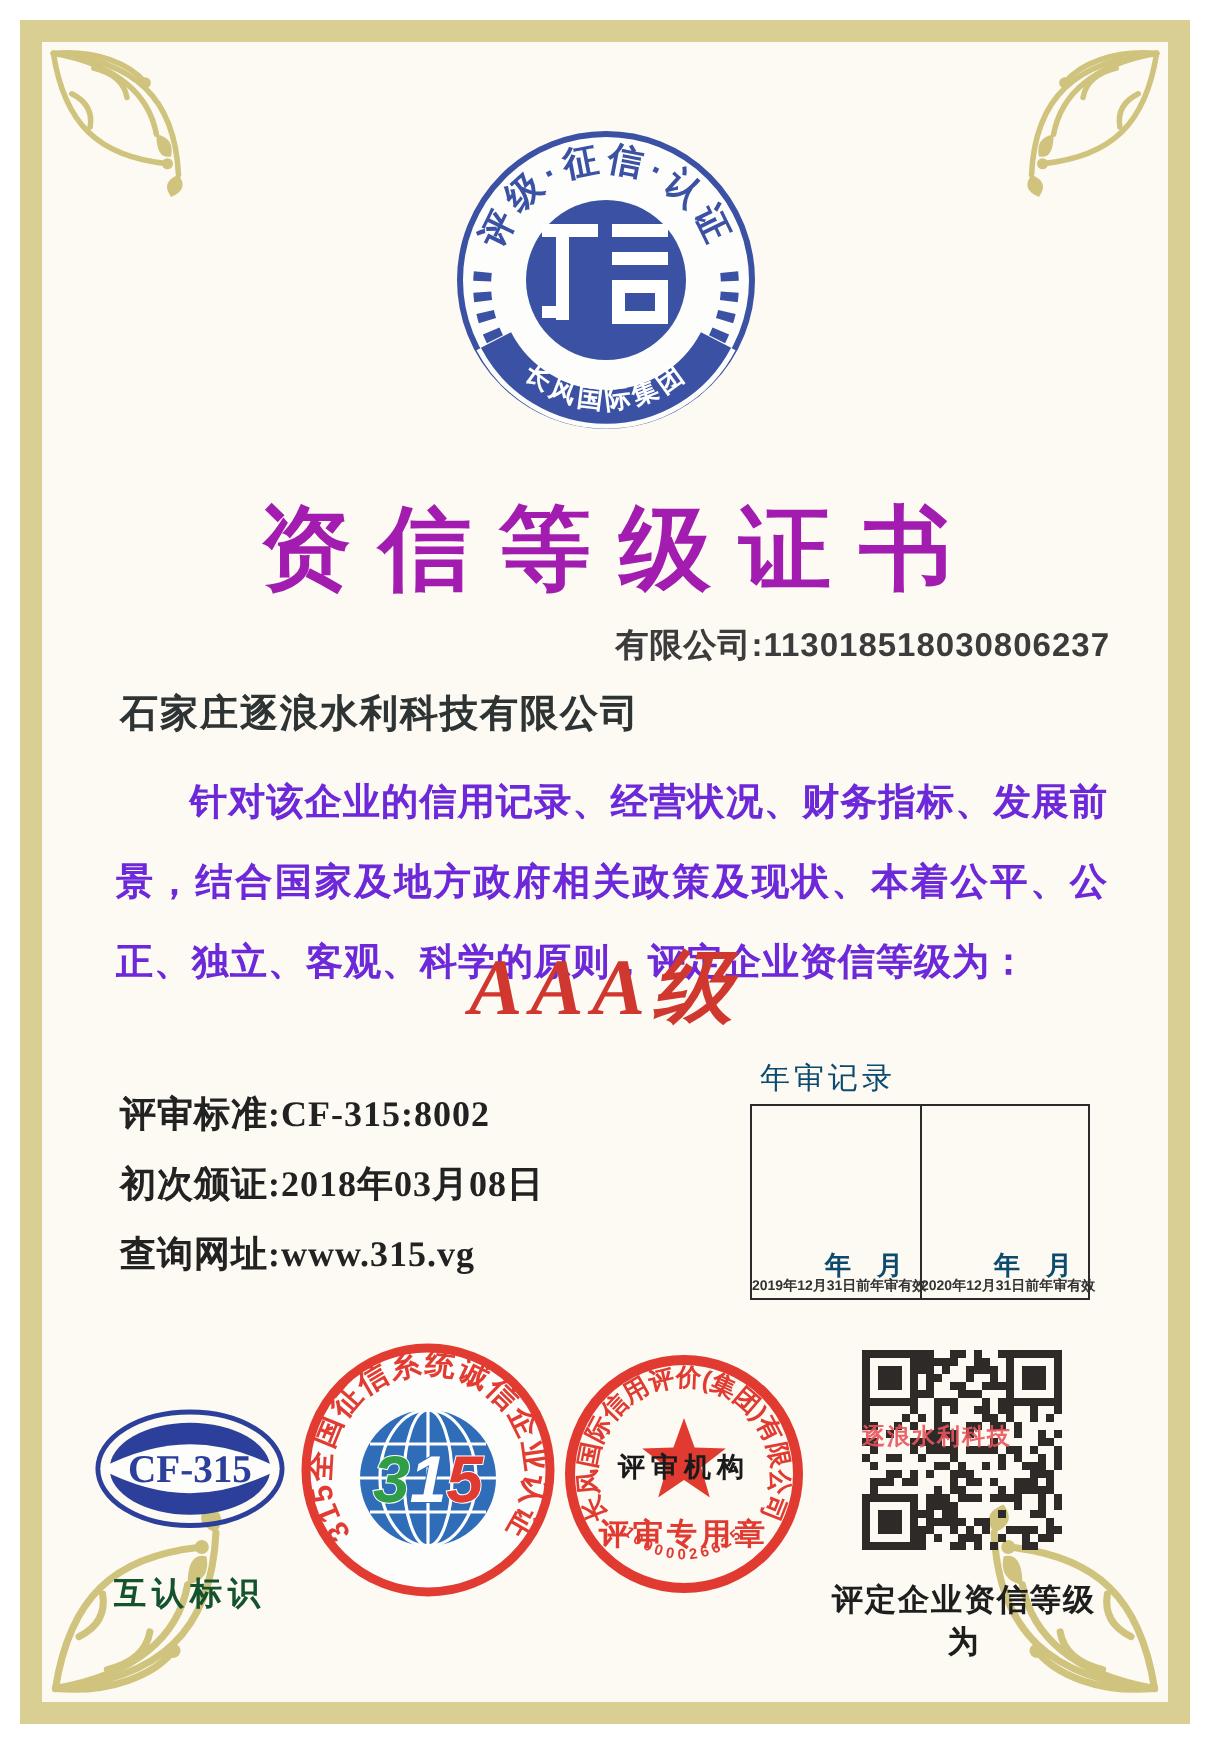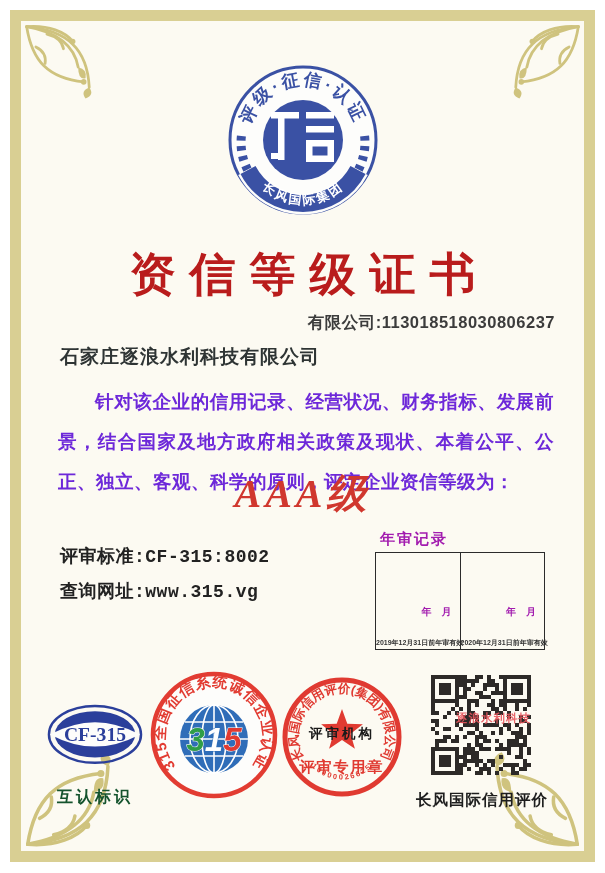--- a/index.html
+++ b/index.html
@@ -7,43 +7,43 @@
   .frame{position:absolute;left:10px;top:10px;right:10px;bottom:11px;border:11px solid #d9cf93;background:#fcfaf2;}
   .corner{position:absolute;color:#cfc37e;}
   .corner svg{width:100%;height:100%;display:block;}
   .corner.tl{left:23px;top:23px;width:92px;height:92px;}
   .corner.tr{right:23px;top:23px;width:92px;height:92px;transform:scaleX(-1);}
   .corner.bl{left:23px;bottom:24px;width:118px;height:118px;transform:scaleY(-1);}
   .corner.br{right:23px;bottom:24px;width:118px;height:118px;transform:scale(-1,-1);}
 
   .emblem{position:absolute;left:50%;top:64px;transform:translateX(-50%);width:164px;height:156px;}
 
-  .title{position:absolute;left:0;right:0;top:244px;text-align:center;font-size:46px;font-weight:900;color:#b91c1c;letter-spacing:14px;padding-left:14px;}
+  .title{position:absolute;left:0;right:0;top:244px;text-align:center;font-size:46px;font-weight:900;color:#a21caf;letter-spacing:14px;padding-left:14px;}
   .credit{position:absolute;right:50px;top:312px;font-size:16.5px;font-weight:bold;color:#3c3c3c;letter-spacing:.5px;}
   .company{position:absolute;left:60px;top:344px;font-size:19px;font-weight:bold;color:#2e3434;letter-spacing:1px;}
   .body-text{position:absolute;left:58px;top:382px;width:496px;font-family:"Liberation Serif",serif;font-size:18.5px;font-weight:600;color:#6d28d9;line-height:40px;text-indent:2em;text-align:justify;letter-spacing:.5px;}
   .grade{position:absolute;left:0;right:0;top:466px;text-align:center;font-family:"Liberation Serif",serif;font-size:40px;font-weight:bold;color:#d0372e;letter-spacing:4px;font-style:italic;}
 
-  .details{position:absolute;left:60px;top:540px;font-family:Liberation Mono, monospace;font-size:18px;font-weight:bold;color:#222;line-height:35px;letter-spacing:.5px;}
-
-  .review-label{position:absolute;left:380px;top:530px;font-family:"Liberation Serif",serif;font-size:15px;font-weight:bold;color:#a21caf;letter-spacing:2px;}
+  .details{position:absolute;left:60px;top:540px;font-family:Liberation Serif, serif;font-size:18px;font-weight:bold;color:#222;line-height:35px;letter-spacing:.5px;}
+
+  .review-label{position:absolute;left:380px;top:530px;font-family:"Liberation Serif",serif;font-size:15px;font-weight:normal;color:#0c4a6e;letter-spacing:2px;}
   .review-box{position:absolute;left:375px;top:552px;width:168px;height:96px;border:1.5px solid #2b2b2b;display:flex;}
   .review-cell{position:relative;flex:1;}
   .review-cell + .review-cell{border-left:1.5px solid #2b2b2b;}
-  .review-ym{position:absolute;bottom:30px;right:8px;font-family:"Liberation Serif",serif;font-size:10px;font-weight:bold;color:#a21caf;}
+  .review-ym{position:absolute;bottom:7px;right:8px;font-family:"Liberation Serif",serif;font-size:13px;font-weight:bold;color:#0c4a6e;}
   .review-note{position:absolute;bottom:1px;left:0;right:0;text-align:center;font-size:7px;font-weight:bold;color:#333;white-space:nowrap;}
 
   .cf315{position:absolute;left:46px;top:704px;width:98px;height:62px;}
   .cf315-label{position:absolute;left:44px;top:787px;width:102px;text-align:center;font-family:"Liberation Serif",serif;font-size:16px;font-weight:bold;color:#14532d;letter-spacing:3px;}
   .globe{position:absolute;left:150px;top:671px;width:128px;height:128px;}
   .seal{position:absolute;left:281px;top:676px;width:122px;height:126px;}
 
   .qr{position:absolute;left:431px;top:675px;width:100px;height:100px;}
   .qr svg{display:block;}
-  .qr-overlay{position:absolute;left:0;right:0;top:36px;text-align:right;font-size:11.5px;font-weight:bold;color:#e8555c;opacity:.9;letter-spacing:1px;}
+  .qr-overlay{position:absolute;left:0;right:0;top:36px;text-align:left;font-size:11.5px;font-weight:bold;color:#e8555c;opacity:.9;letter-spacing:1px;}
   .qr-label{position:absolute;left:412px;top:790px;width:140px;text-align:center;font-family:"Liberation Serif",serif;font-size:15.5px;font-weight:bold;color:#1e1e1e;letter-spacing:1px;}
 </style>
 </head>
 <body>
 
 <div class="frame"></div>
 
 <div class="corner tl">
   <svg viewBox="0 0 100 100" fill="none" stroke="currentColor" stroke-width="3" stroke-linecap="round">
     <path d="M4,4 C48,8 70,28 72,70"></path>
@@ -135,20 +135,21 @@
 </div>
 
 <div class="title">资信等级证书</div>
 <div class="credit">有限公司:113018518030806237</div>
 <div class="company">石家庄逐浪水利科技有限公司</div>
 <div class="body-text">针对该企业的信用记录、经营状况、财务指标、发展前景，结合国家及地方政府相关政策及现状、本着公平、公正、独立、客观、科学的原则，评定企业资信等级为：</div>
 <div class="grade">AAA级</div>
 
 <div class="details">
   <div>评审标准:CF-315:8002</div>
+  <div>初次颁证:2018年03月08日</div>
   <div>查询网址:www.315.vg</div>
 </div>
 
 <div class="review-label">年审记录</div>
 <div class="review-box">
   <div class="review-cell">
     <div class="review-ym">年　月</div>
     <div class="review-note">2019年12月31日前年审有效</div>
   </div>
   <div class="review-cell">
@@ -523,13 +524,13 @@
       <rect x="28" y="96" width="4" height="4" fill="#2d2a28"></rect>
       <rect x="44" y="96" width="4" height="4" fill="#2d2a28"></rect>
       <rect x="48" y="96" width="4" height="4" fill="#2d2a28"></rect>
       <rect x="56" y="96" width="4" height="4" fill="#2d2a28"></rect>
       <rect x="64" y="96" width="4" height="4" fill="#2d2a28"></rect>
       <rect x="80" y="96" width="4" height="4" fill="#2d2a28"></rect>
       <rect x="84" y="96" width="4" height="4" fill="#2d2a28"></rect>
     </svg>
   <div class="qr-overlay">逐浪水利科技</div>
 </div>
-<div class="qr-label">长风国际信用评价</div>
+<div class="qr-label">评定企业资信等级为</div>
 
 </body></html>

